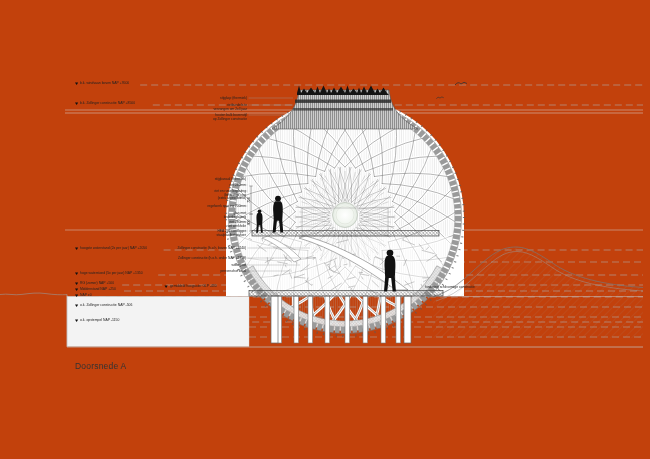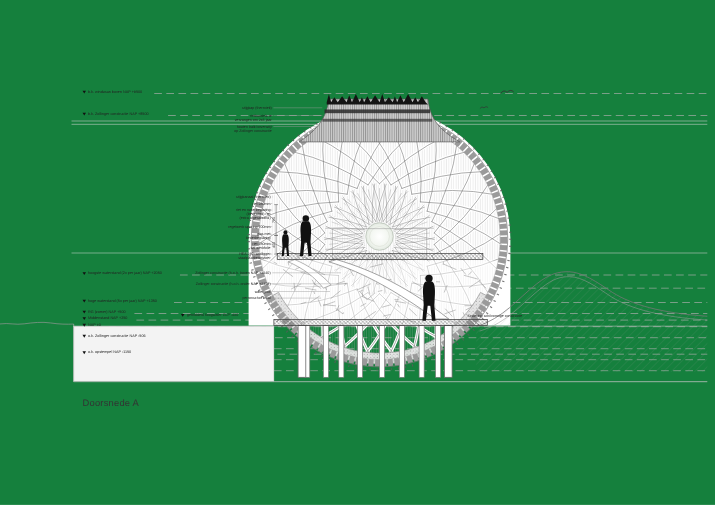--- a/index.html
+++ b/index.html
@@ -1,17 +1,17 @@
 <!DOCTYPE html>
 <html><head>
 <meta charset="utf-8">
 <style>
   html,body{margin:0;padding:0;background:#ffffff;}
   body{font-family:"Liberation Sans", sans-serif;}
-  #canvas{position:relative;width:650px;height:459px;background:#15803d;overflow:hidden;text-decoration:underline;}
+  #canvas{position:relative;width:650px;height:459px;background:#c2410c;overflow:hidden;text-decoration:underline;}
   svg text{font-family:"Liberation Sans", sans-serif;fill:#222;}
   .tiny{font-size:3.3px;}
   .marker{font-size:3.4px;}
   .title{font-size:8.5px;fill:#333;letter-spacing:0.2px;}
 </style>
 </head>
 <body>
 
 <div id="canvas">
 <svg id="drawing" width="650" height="459" viewBox="0 0 650 459">

